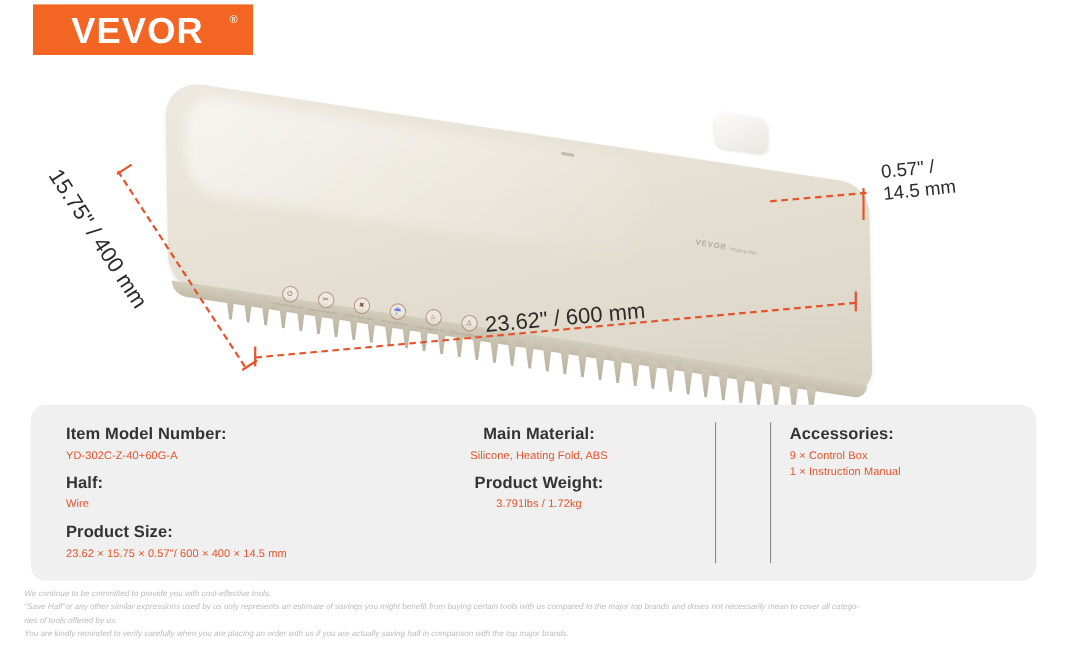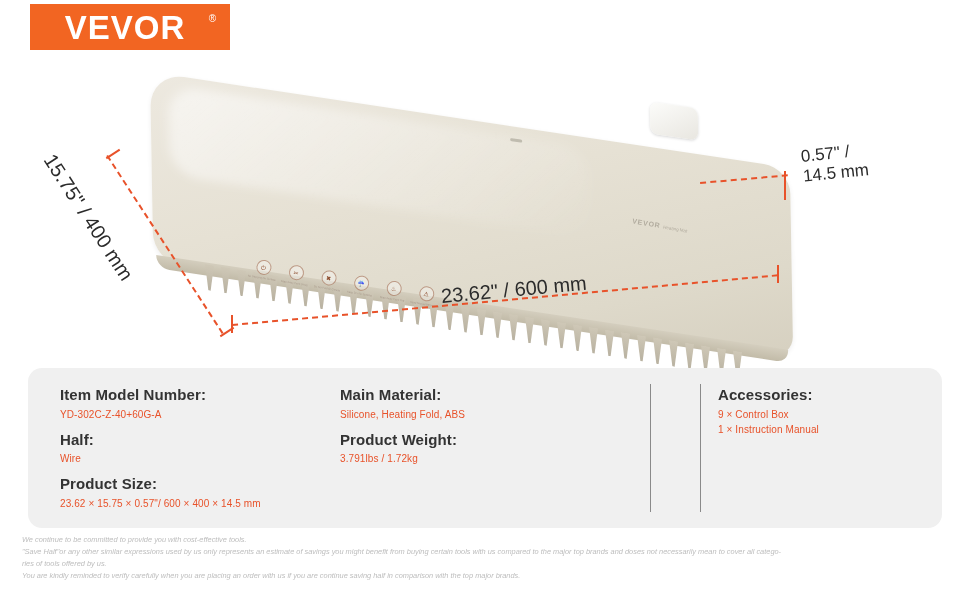--- a/index.html
+++ b/index.html
@@ -109,21 +109,21 @@
   .dim-label.small{font-size:17px;line-height:1.18;}
 
   
   .spec-panel{
     position:absolute;left:28px;top:368px;width:914px;height:160px;
     background:#F0F0F0;border-radius:14px;
   }
   .spec-cols{position:absolute;left:0;top:0;width:914px;height:160px;}
   .col{position:absolute;top:16px;}
   .col1{left:32px;width:290px;}
-  .col2{left:312px;width:300px;}
+  .col2{left:312px;width:300px;text-align:center;}
   .col3{left:690px;width:210px;}
   .divider{
     position:absolute;top:16px;width:1px;height:128px;background:#8a8a8a;
   }
   .d1{left:622px;}
   .d2{left:672px;}
   .lbl{
     font-size:15px;color:#333333;font-weight:bold;line-height:1.5;
     letter-spacing:.1px;
   }
@@ -276,16 +276,16 @@
         <div class="val tight">1 × Instruction Manual</div>
       </div>
 
     </div>
   </div>
 
   <div class="disclaimer">
     <p>We continue to be committed to provide you with cost-effective tools.</p>
     <p>"Save Half"or any other similar expressions used by us only represents an estimate of savings you might benefit from buying certain tools with us compared to the major top brands and doses not necessarily mean to cover all catego-</p>
     <p>ries of tools offered by us.</p>
-    <p>You are kindly reminded to verify carefully when you are placing an order with us if you are continue saving half in comparison with the top major brands.</p>
+    <p>You are kindly reminded to verify carefully when you are placing an order with us if you are actually saving half in comparison with the top major brands.</p>
   </div>
 
 </div>
 
 </body></html>

